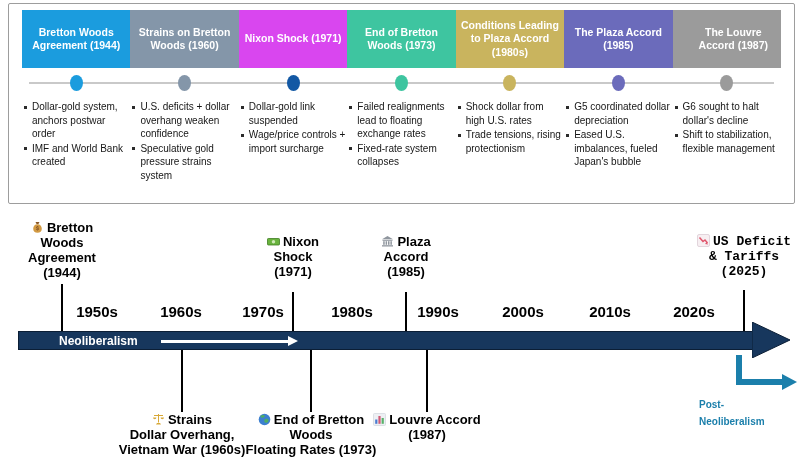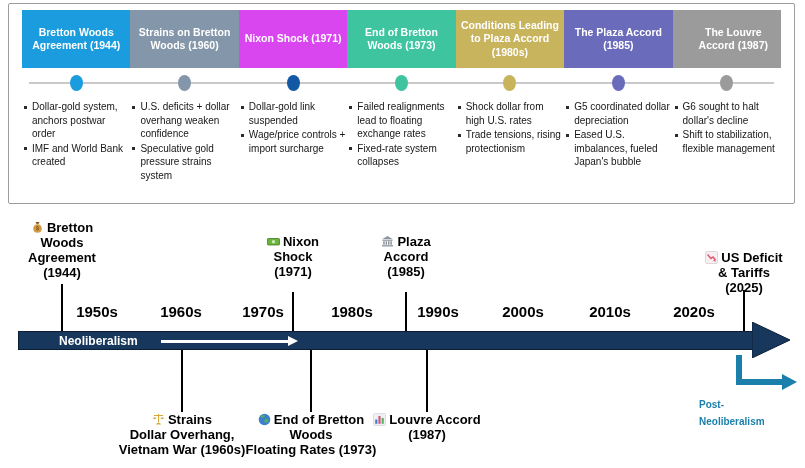--- a/index.html
+++ b/index.html
@@ -21,21 +21,21 @@
   .bullet{position:relative;padding-left:10px;margin-bottom:1px;}
   .bullet::before{content:"";position:absolute;left:2px;top:5.5px;width:3px;height:3px;background:#2b2b2b;}
   
   .bottom{position:absolute;left:0;top:210px;width:805px;height:258px;}
   .ev{position:absolute;transform:translateX(-50%);text-align:center;font-weight:bold;
       font-size:13px;line-height:15px;color:#000;}
   .ev .icon-svg{vertical-align:-2px;margin-right:3px;}
   .ev-bw{left:62px;top:10px;width:100px;}
   .ev-nixon{left:293px;top:24px;width:90px;}
   .ev-plaza{left:406px;top:24px;width:90px;}
-  .ev-deficit{left:744px;top:40px;width:104px;}
+  .ev-deficit{left:744px;top:24px;width:104px;font-family:Liberation Mono, monospace;}
   .ev-strains{left:182px;top:202px;width:142px;}
   .ev-endbw{left:311px;top:202px;width:142px;}
   .ev-louvre{left:427px;top:202px;width:130px;}
   .tick{position:absolute;width:2px;background:#000;transform:translateX(-50%);}
   .tick-a1{left:62px;top:74px;height:48px;}
   .tick-a2{left:293px;top:82px;height:40px;}
   .tick-a3{left:406px;top:82px;height:40px;}
   .tick-a4{left:744px;top:80px;height:42px;}
   .tick-b1{left:182px;top:139px;height:63px;}
   .tick-b2{left:311px;top:139px;height:63px;}

